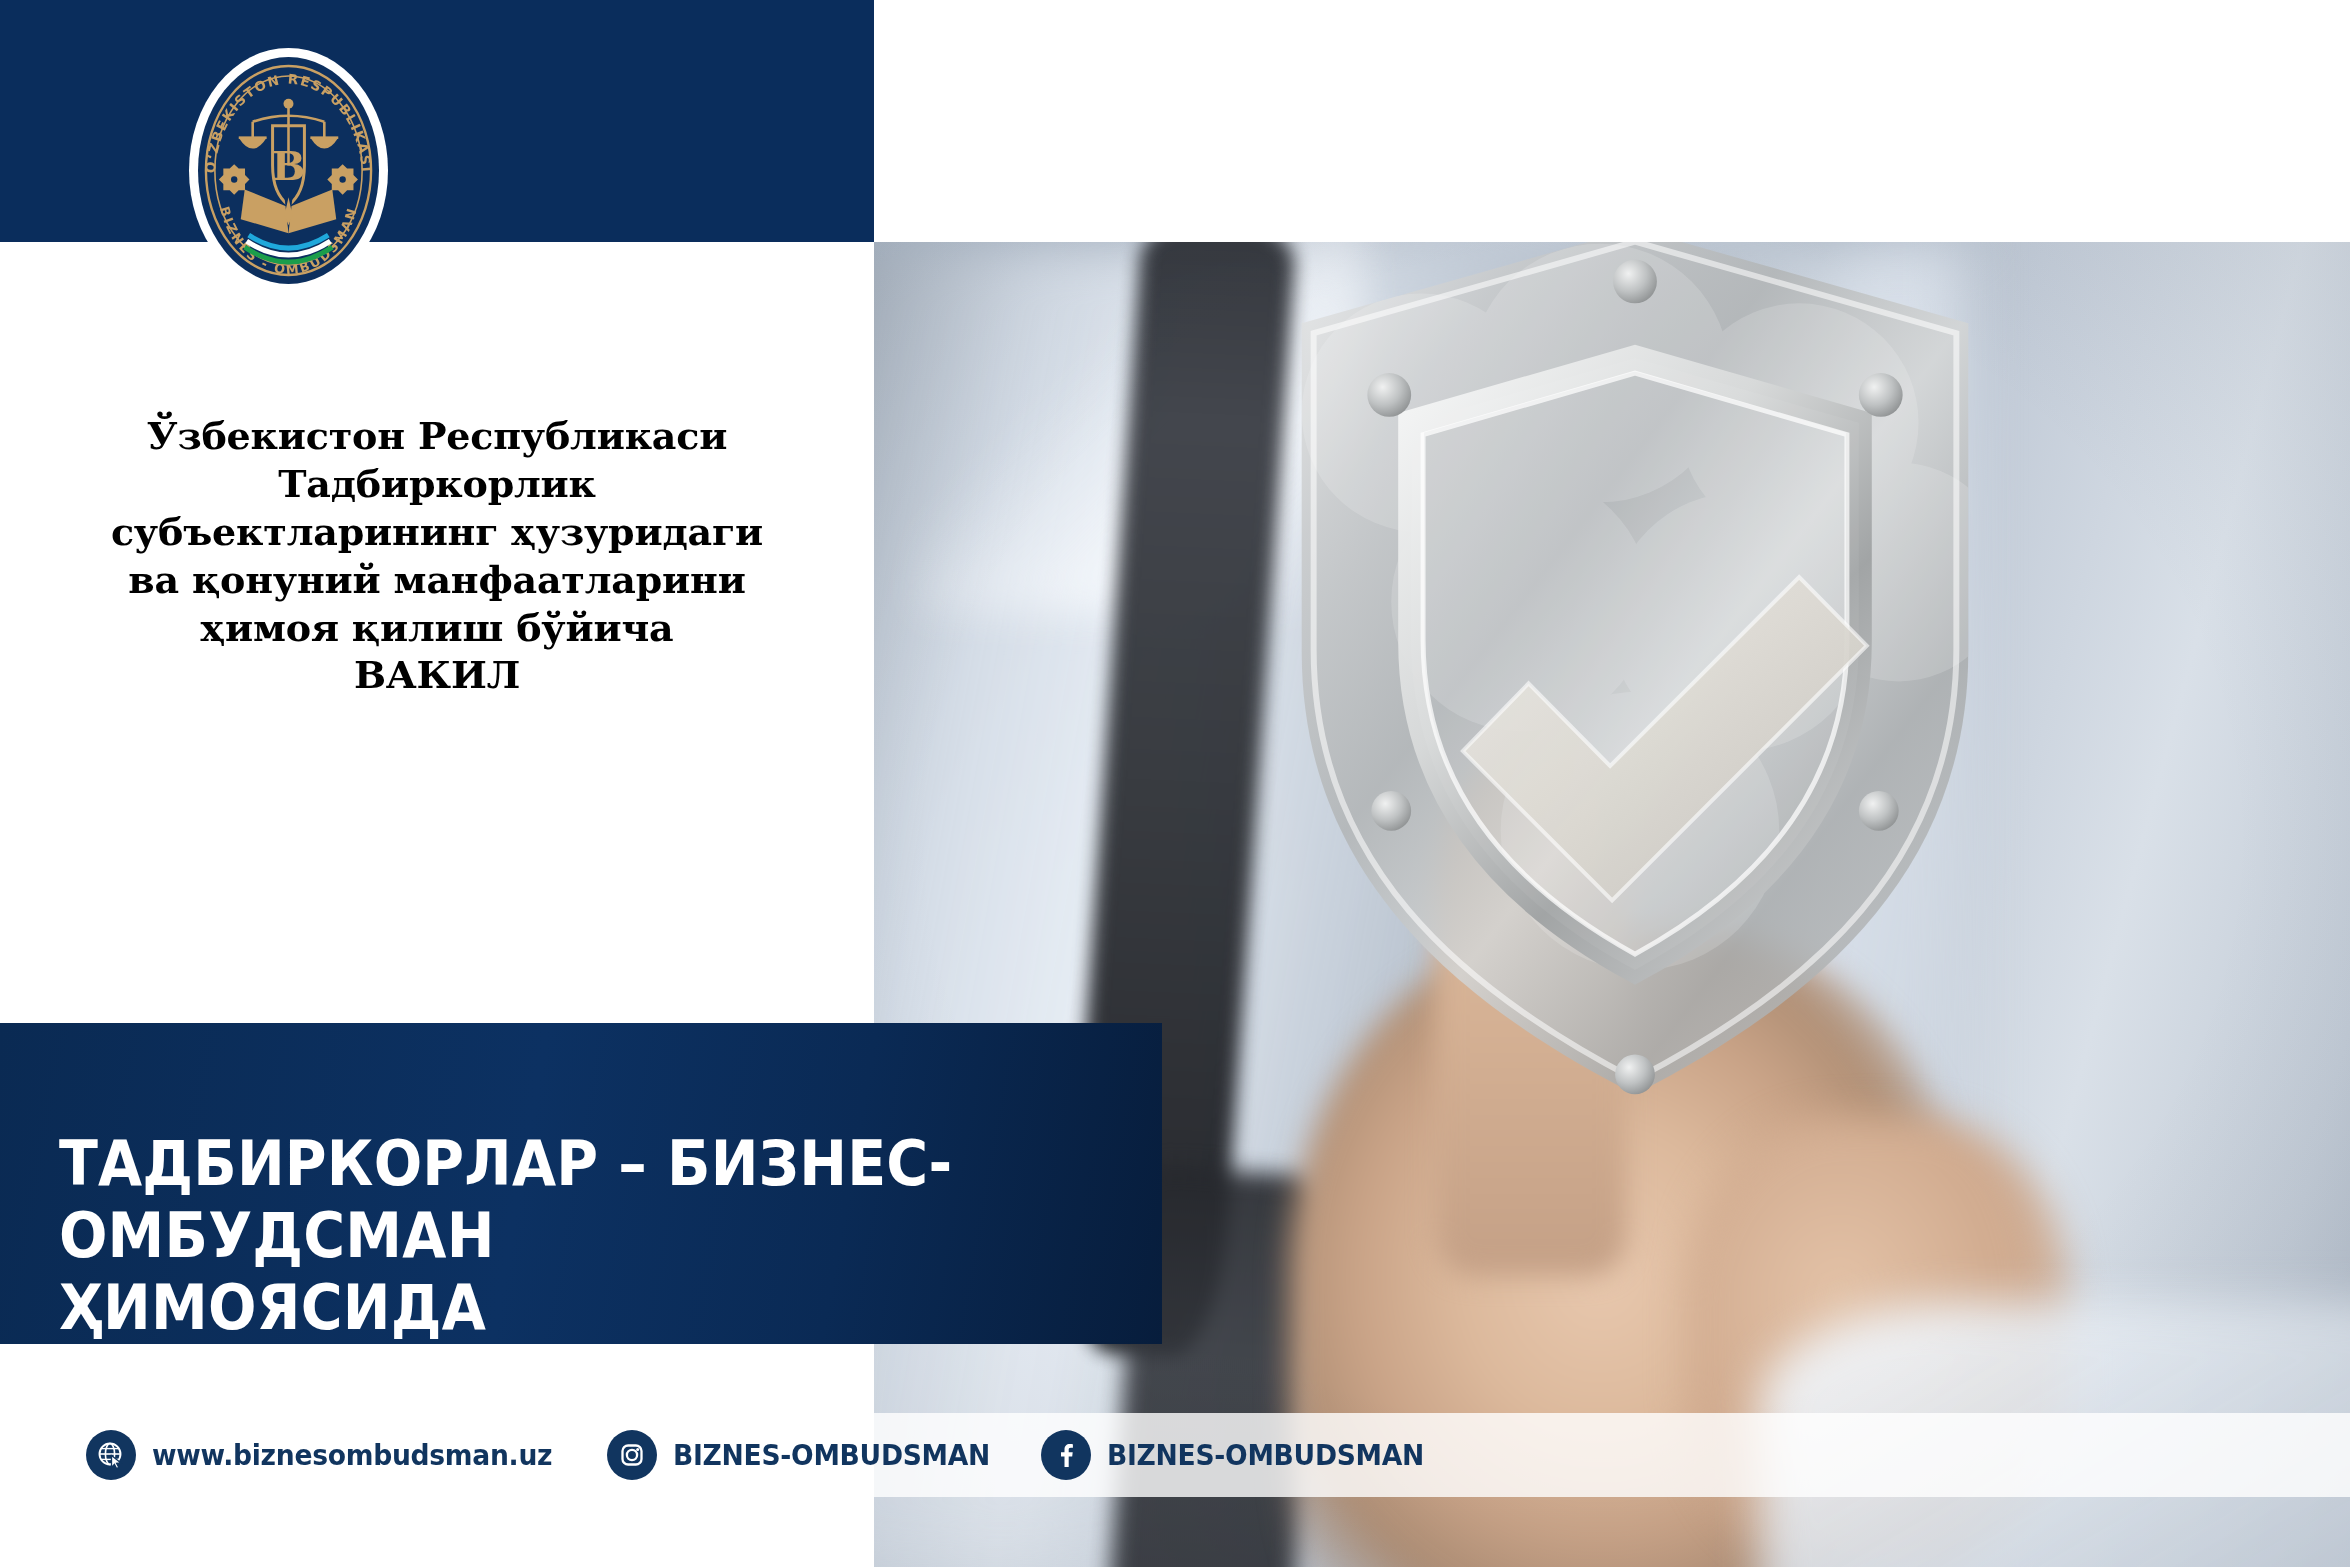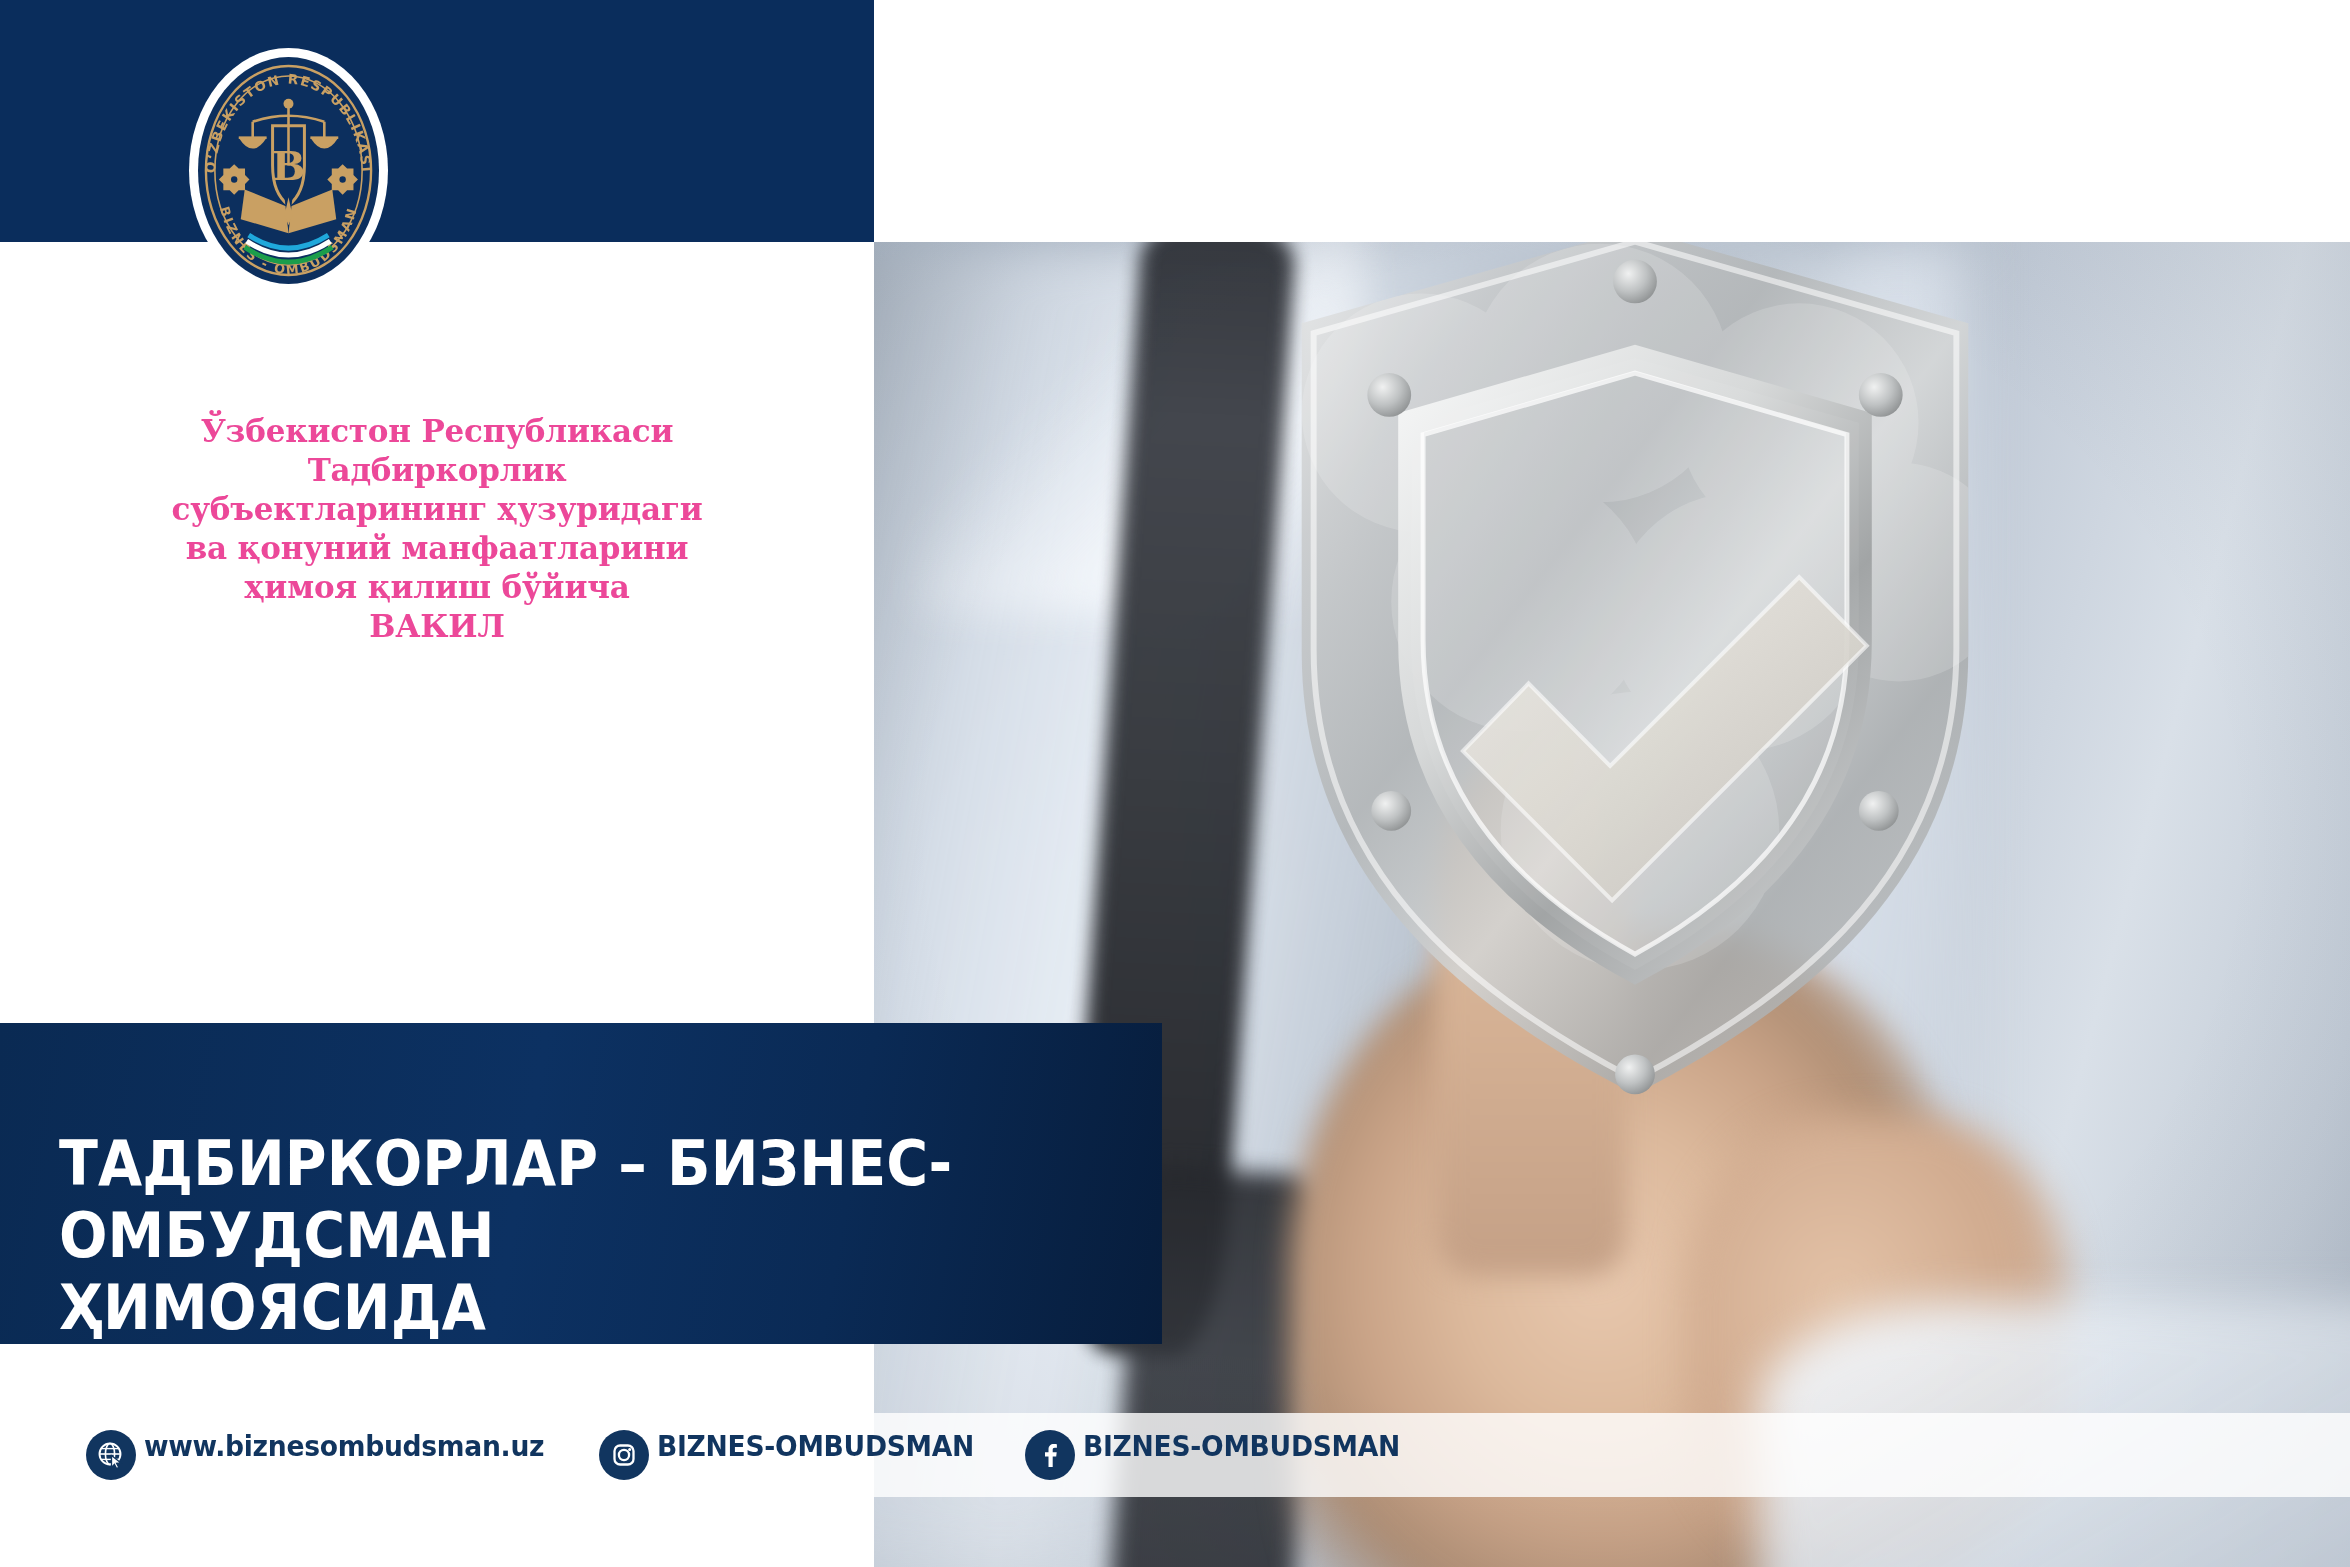--- a/index.html
+++ b/index.html
@@ -189,23 +189,23 @@
     border-radius: 50%;
   }
 
   
   .org-text {
     position: absolute;
     left: 0;
     top: 412px;
     width: 874px;
     text-align: center;
-    color: #ec4899;
+    color: #000000;
     font-family: "DejaVu Serif", "Liberation Serif", serif;
-    font-size: 31px;
+    font-size: 38px;
     font-weight: 700;
     line-height: 1.26;
     letter-spacing: -0.2px;
     padding: 0 60px;
     box-sizing: border-box;
   }
   .org-text div { white-space: nowrap; }
 
   
   .headline-banner {
@@ -256,21 +256,22 @@
     position: absolute;
     left: 0;
     top: 0;
     width: 874px;
     height: 84px;
     background: #ffffff;
   }
   .fitem {
     position: relative;
     display: flex;
-    gap: 8px;
+    align-items: center;
+    gap: 16px;
     margin-right: 34px;
     z-index: 3;
   }
   .ficon {
     width: 50px;
     height: 50px;
     border-radius: 50%;
     background: #11355f;
     display: flex;
     align-items: center;

